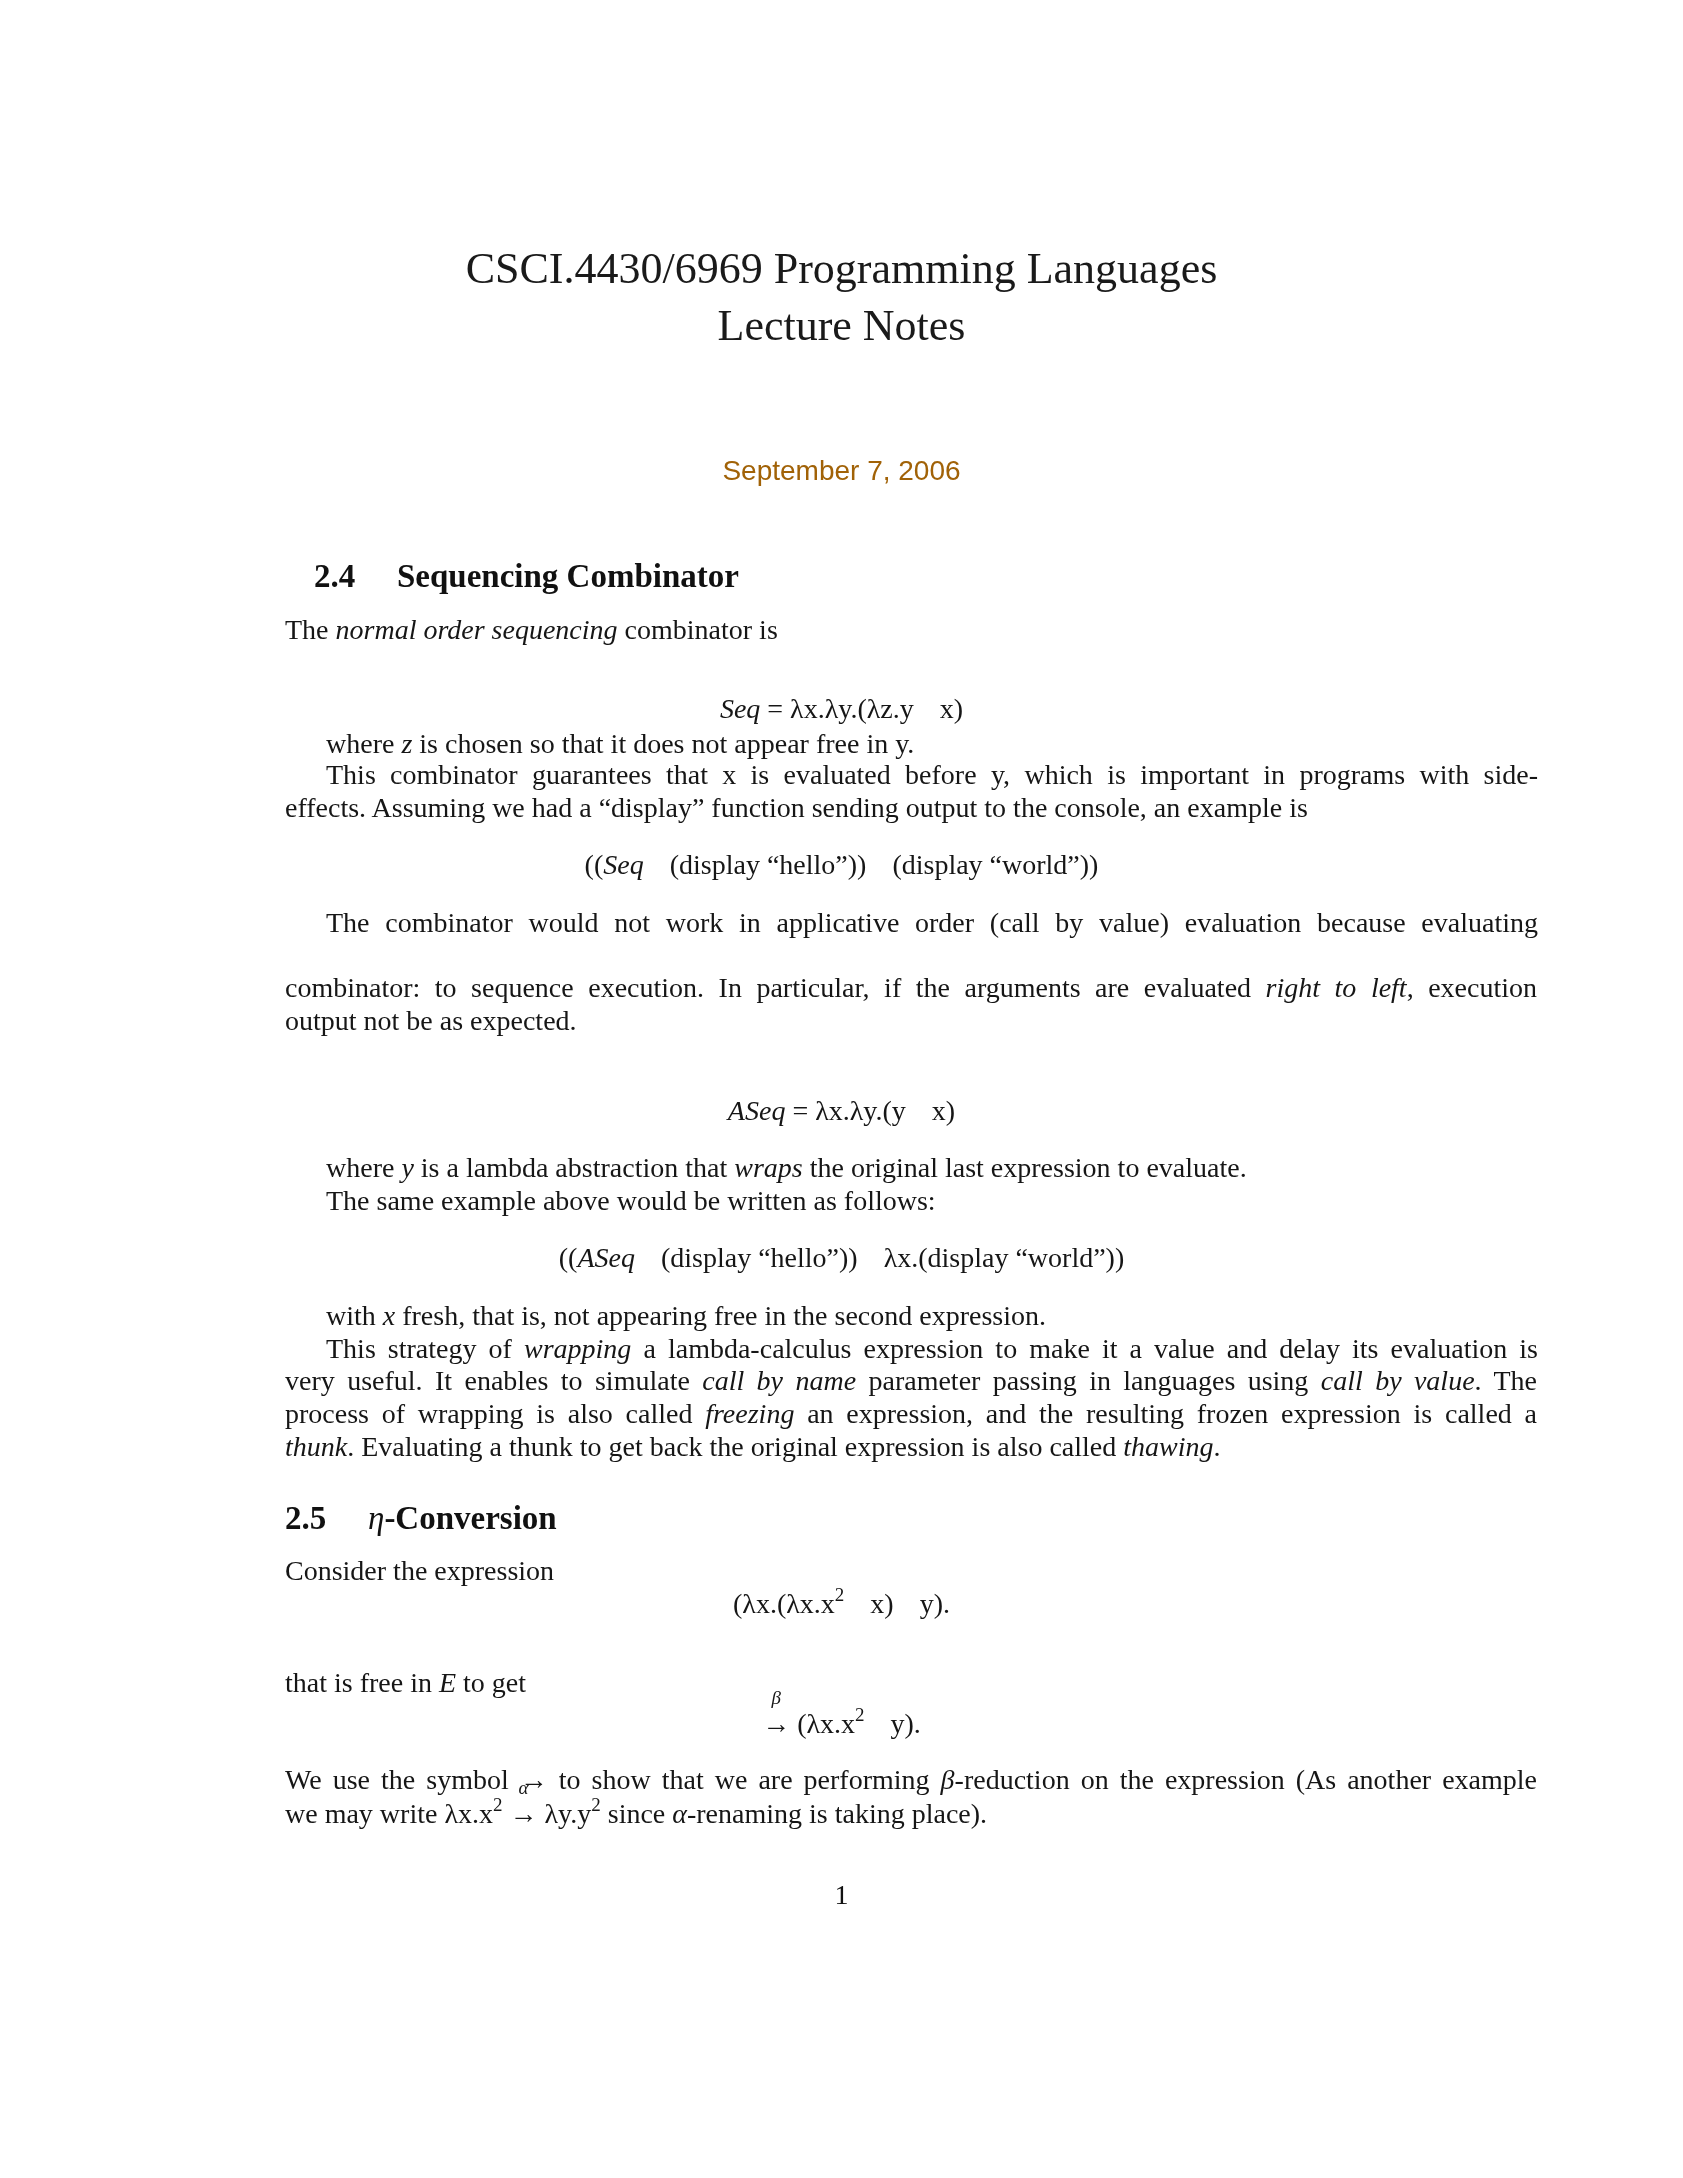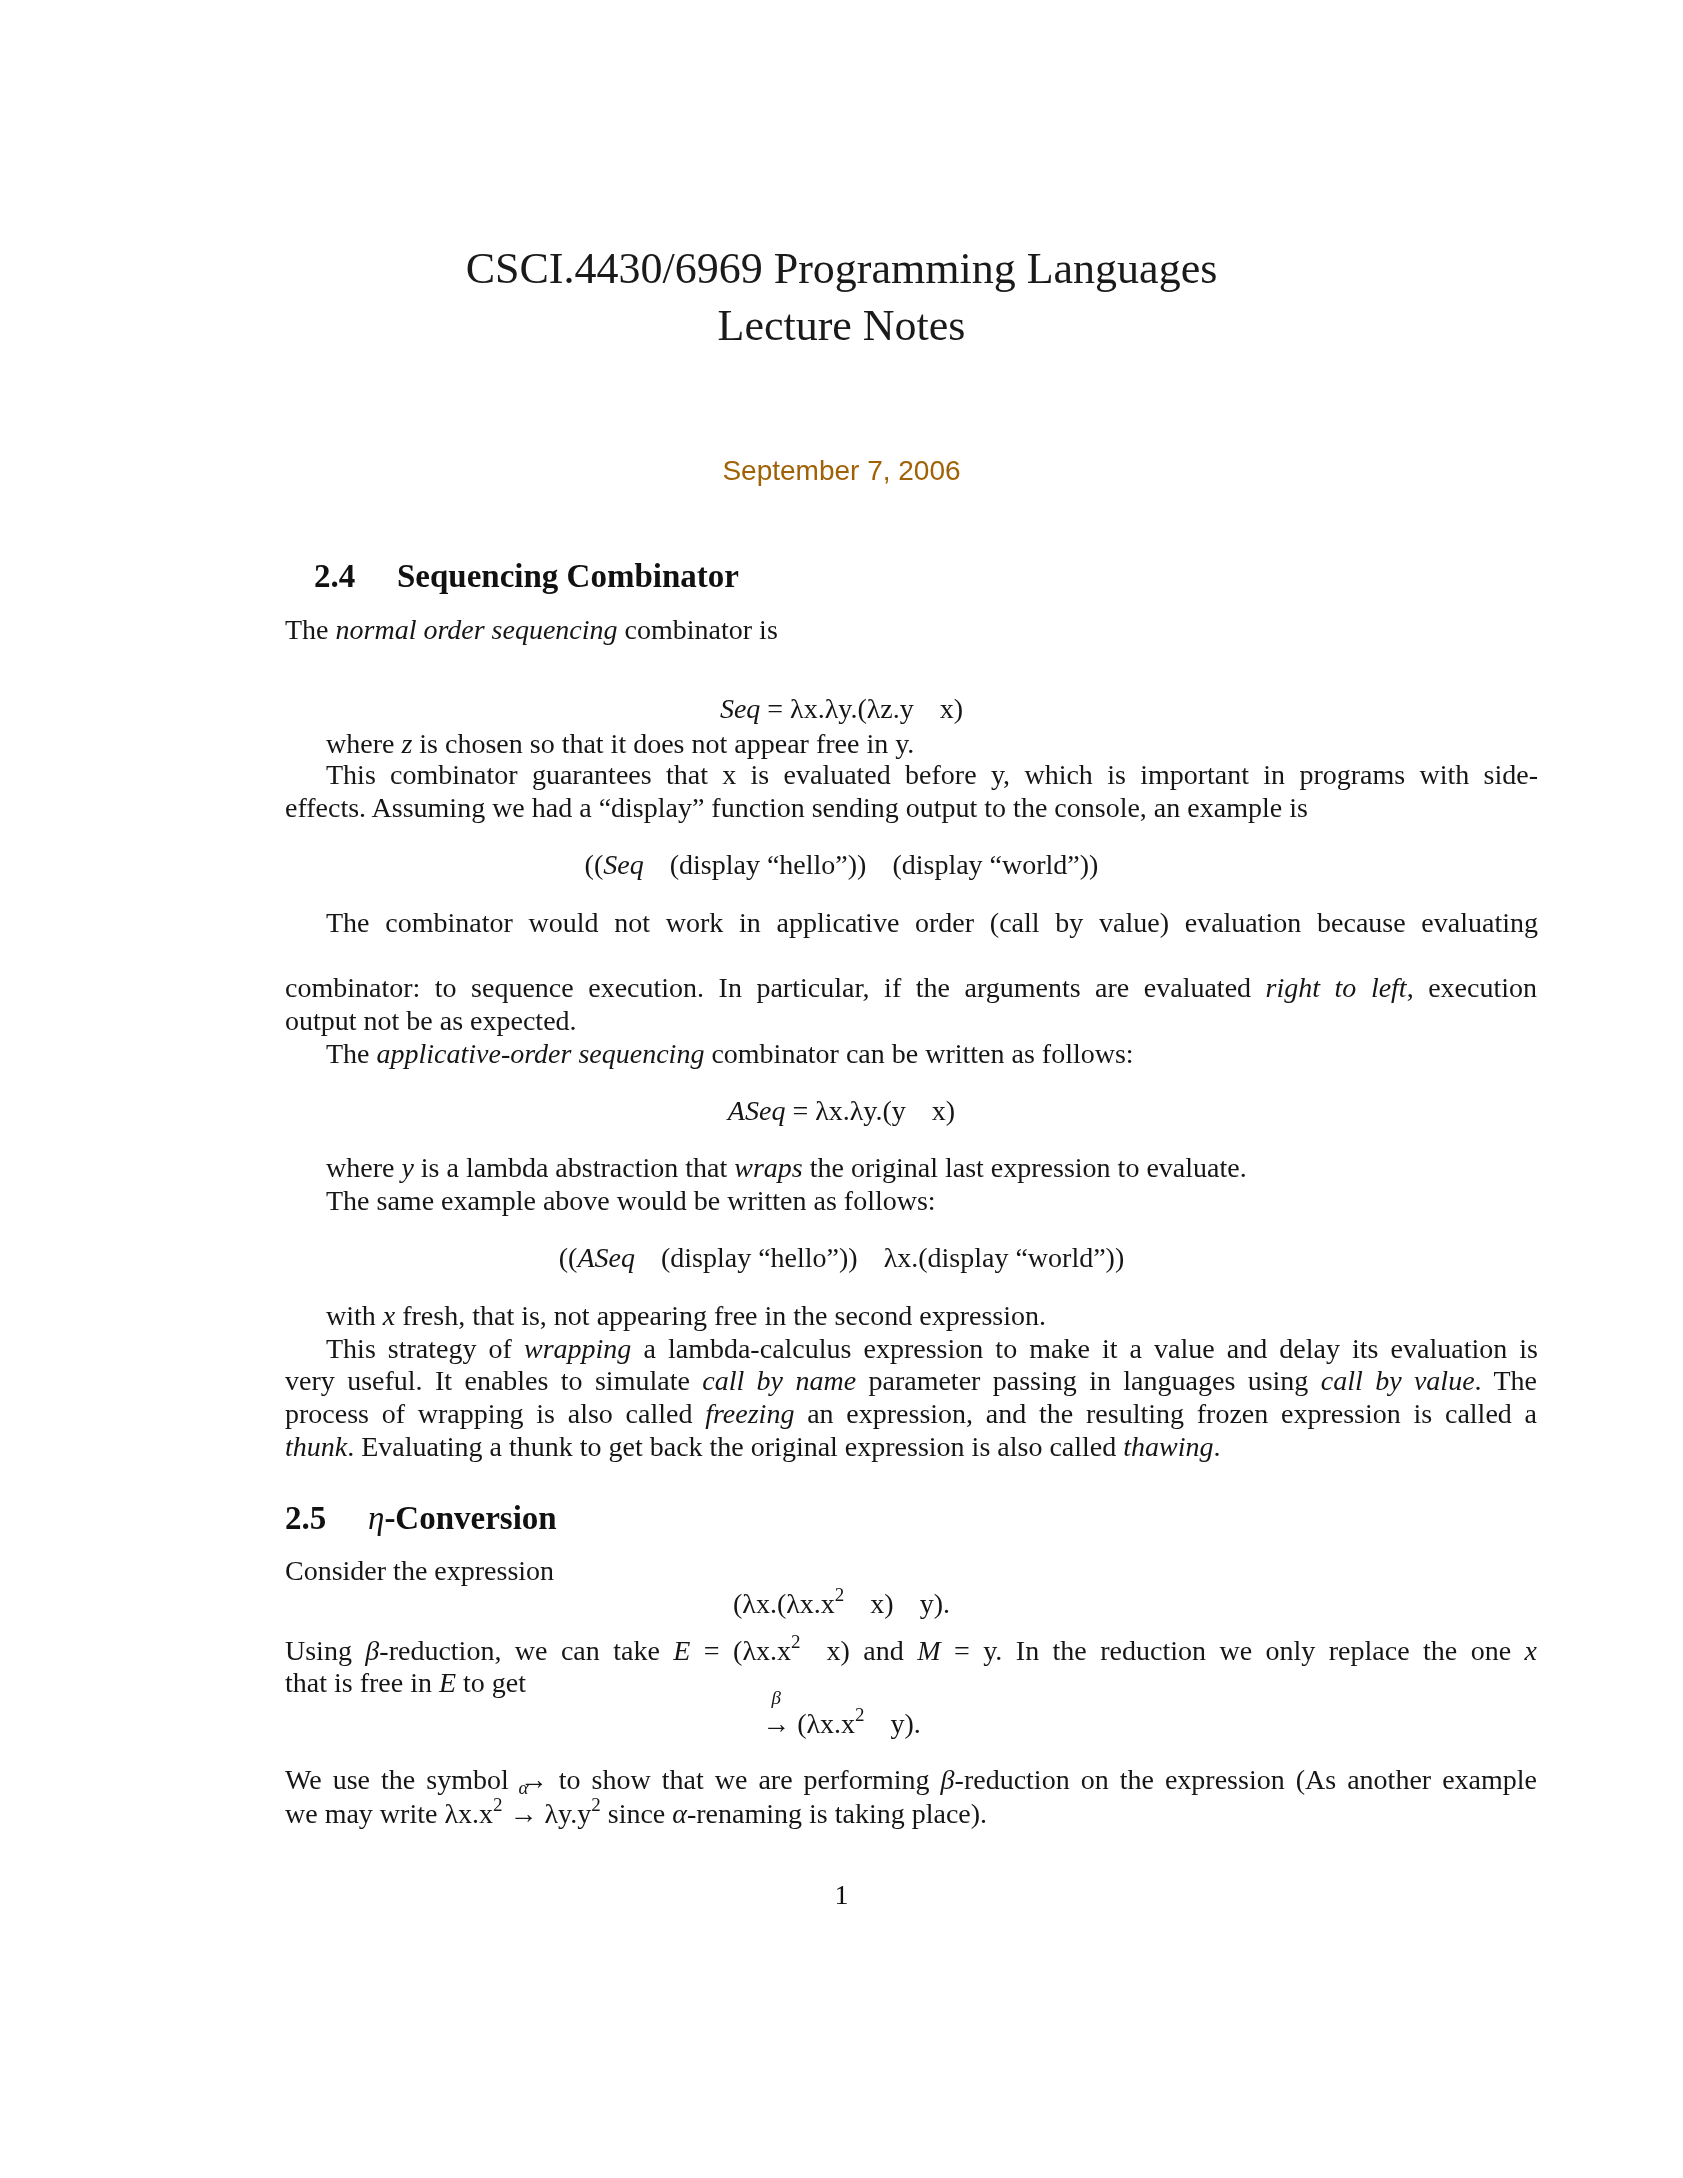--- a/index.html
+++ b/index.html
@@ -59,23 +59,20 @@
   <div class="abs center math" style="top:849px;">
     <span>((</span><i>Seq</i><span class="gap"></span><span>(display “hello”))</span><span class="gap"></span><span>(display “world”))</span>
   </div>
 
   <div class="abs body just" style="top:907px; left:326px; width:1212px;">The combinator would not work in applicative order (call by value) evaluation because evaluating</div>
   <div class="abs body line just" style="top:972px;">
     <span>combinator: to sequence execution. In particular, if the arguments are evaluated </span><i>right to left</i><span>, execution</span>
   </div>
   <div class="abs body line" style="top:1005px;">output not be as expected.</div>
 
-  <div class="abs body ind" style="top:1038px;">
-    <span>The </span><i>applicative-order sequencing</i><span> combinator can be written as follows:</span>
-  </div>
 
   <div class="abs center math" style="top:1095px;">
     <i>ASeq</i><span> = λx.λy.(y</span><span class="gap"></span><span>x)</span>
   </div>
 
   <div class="abs body ind" style="top:1152px;">
     <span>where </span><i>y</i><span> is a lambda abstraction that </span><i>wraps</i><span> the original last expression to evaluate.</span>
   </div>
   <div class="abs body ind" style="top:1185px;">The same example above would be written as follows:</div>
 
@@ -103,23 +100,20 @@
   <div class="abs sec" style="top:1500px;">
     <span class="num">2.5</span><i style="font-weight:normal;">η</i><span>-Conversion</span>
   </div>
 
   <div class="abs body line" style="top:1555px;">Consider the expression</div>
 
   <div class="abs center math" style="top:1588px;">
     <span>(λx.(λx.x</span><sup>2</sup><span class="gap"></span><span>x)</span><span class="gap"></span><span>y).</span>
   </div>
 
-  <div class="abs body line just" style="top:1635px;">
-    <span>Using </span><i>β</i><span>-reduction, we can take </span><i>E</i><span> = (λx.x</span><sup>2</sup><span class="gap"></span><span>x) and </span><i>M</i><span> = y. In the reduction we only replace the one </span><i>x</i>
-  </div>
   <div class="abs body line" style="top:1667px;">
     <span>that is free in </span><i>E</i><span> to get</span>
   </div>
 
   <div class="abs center math" style="top:1708px;">
     <span class="arr"><span class="lab">β</span><span>→</span></span>
     <span>(λx.x</span><sup>2</sup><span class="gap"></span><span>y).</span>
   </div>
 
   <div class="abs body line just" style="top:1764px;">

